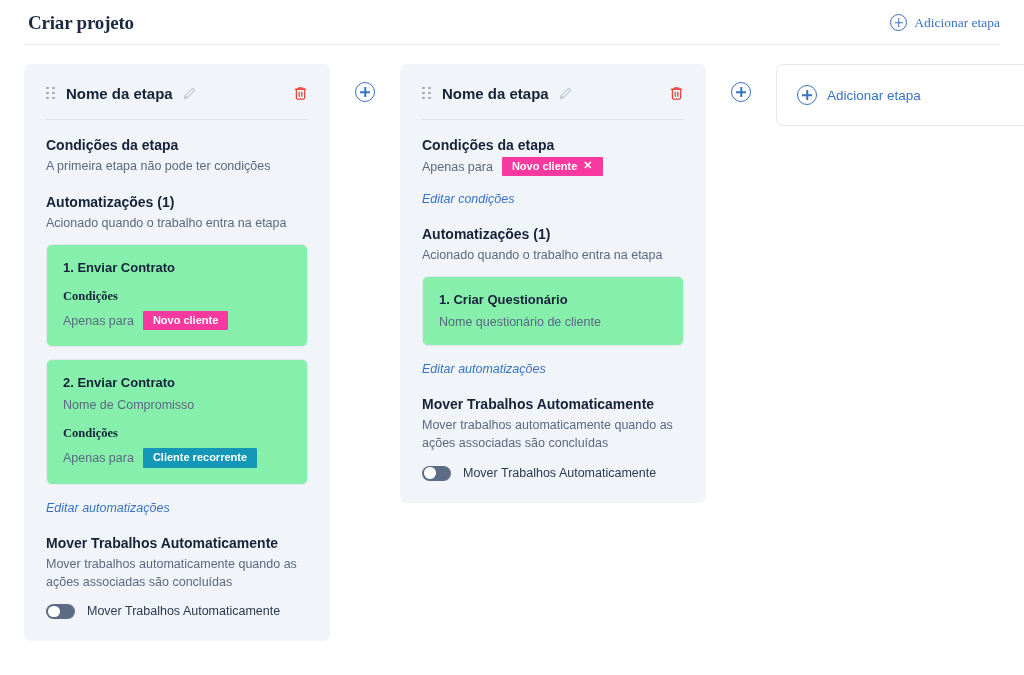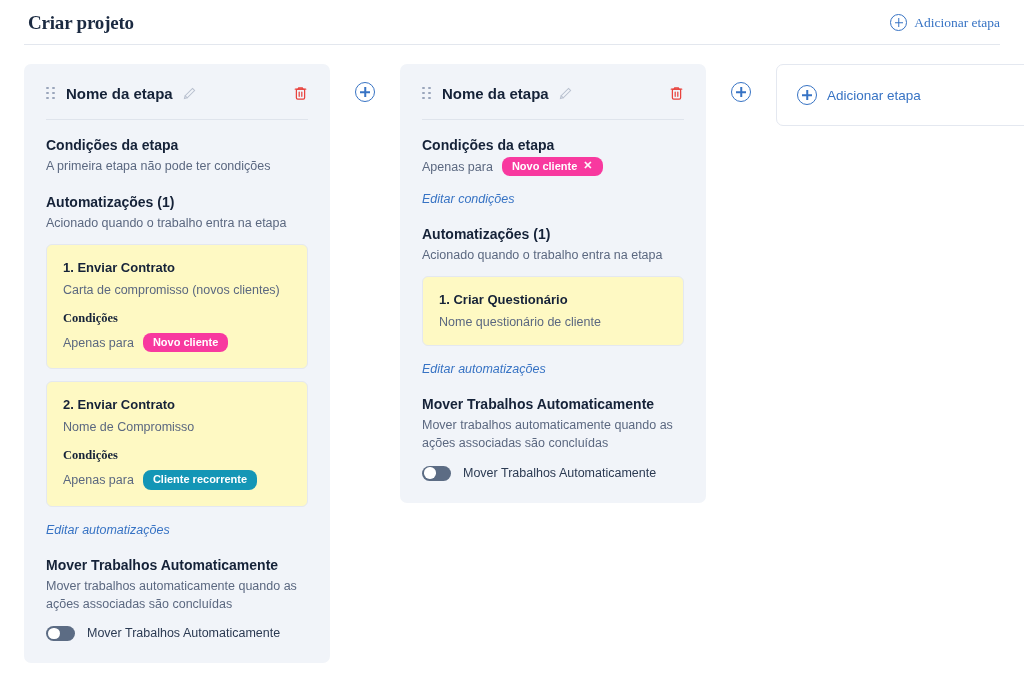--- a/index.html
+++ b/index.html
@@ -146,41 +146,41 @@
     gap: 9px;
     font-size: 12.5px;
     color: #5b6880;
   }
 
   
   .badge {
     display: inline-flex;
     align-items: flex-start;
     gap: 6px;
-    border-radius: 8px;
+    border-radius: 1px;
     padding: 3px 10px;
     font-size: 11px;
     font-weight: bold;
     color: #ffffff;
     white-space: nowrap;
     line-height: 1.2;
   }
   .badge.pink { background: #f8399f; }
   .badge.teal { background: #1496b6; }
   .badge .x {
     font-size: 11px;
     font-weight: bold;
     cursor: pointer;
     line-height: 1;
     opacity: .95;
   }
 
   
   .auto-card {
-    background: #fef9c3;
+    background: #86efac;
     border: 1px solid #e4e8f0;
     border-radius: 6px;
     padding: 15px 16px 16px 16px;
     margin-top: 12px;
   }
   .auto-title {
     font-size: 13px;
     font-weight: bold;
     color: #152238;
     margin-bottom: 8px;
@@ -300,21 +300,20 @@
     <div class="sec-sub">A primeira etapa não pode ter condições</div>
 
     <div class="gap-lg"></div>
 
     <div class="sec-title">Automatizações (1)</div>
     <div class="sec-sub">Acionado quando o trabalho entra na etapa</div>
 
     
     <div class="auto-card">
       <div class="auto-title">1. Enviar Contrato</div>
-      <div class="auto-desc">Carta de compromisso (novos clientes)</div>
       <div class="auto-cond-label">Condições</div>
       <div class="cond-row">
         <span>Apenas para</span>
         <span class="badge pink">
           <span>Novo cliente</span>
         </span>
       </div>
     </div>
 
     

